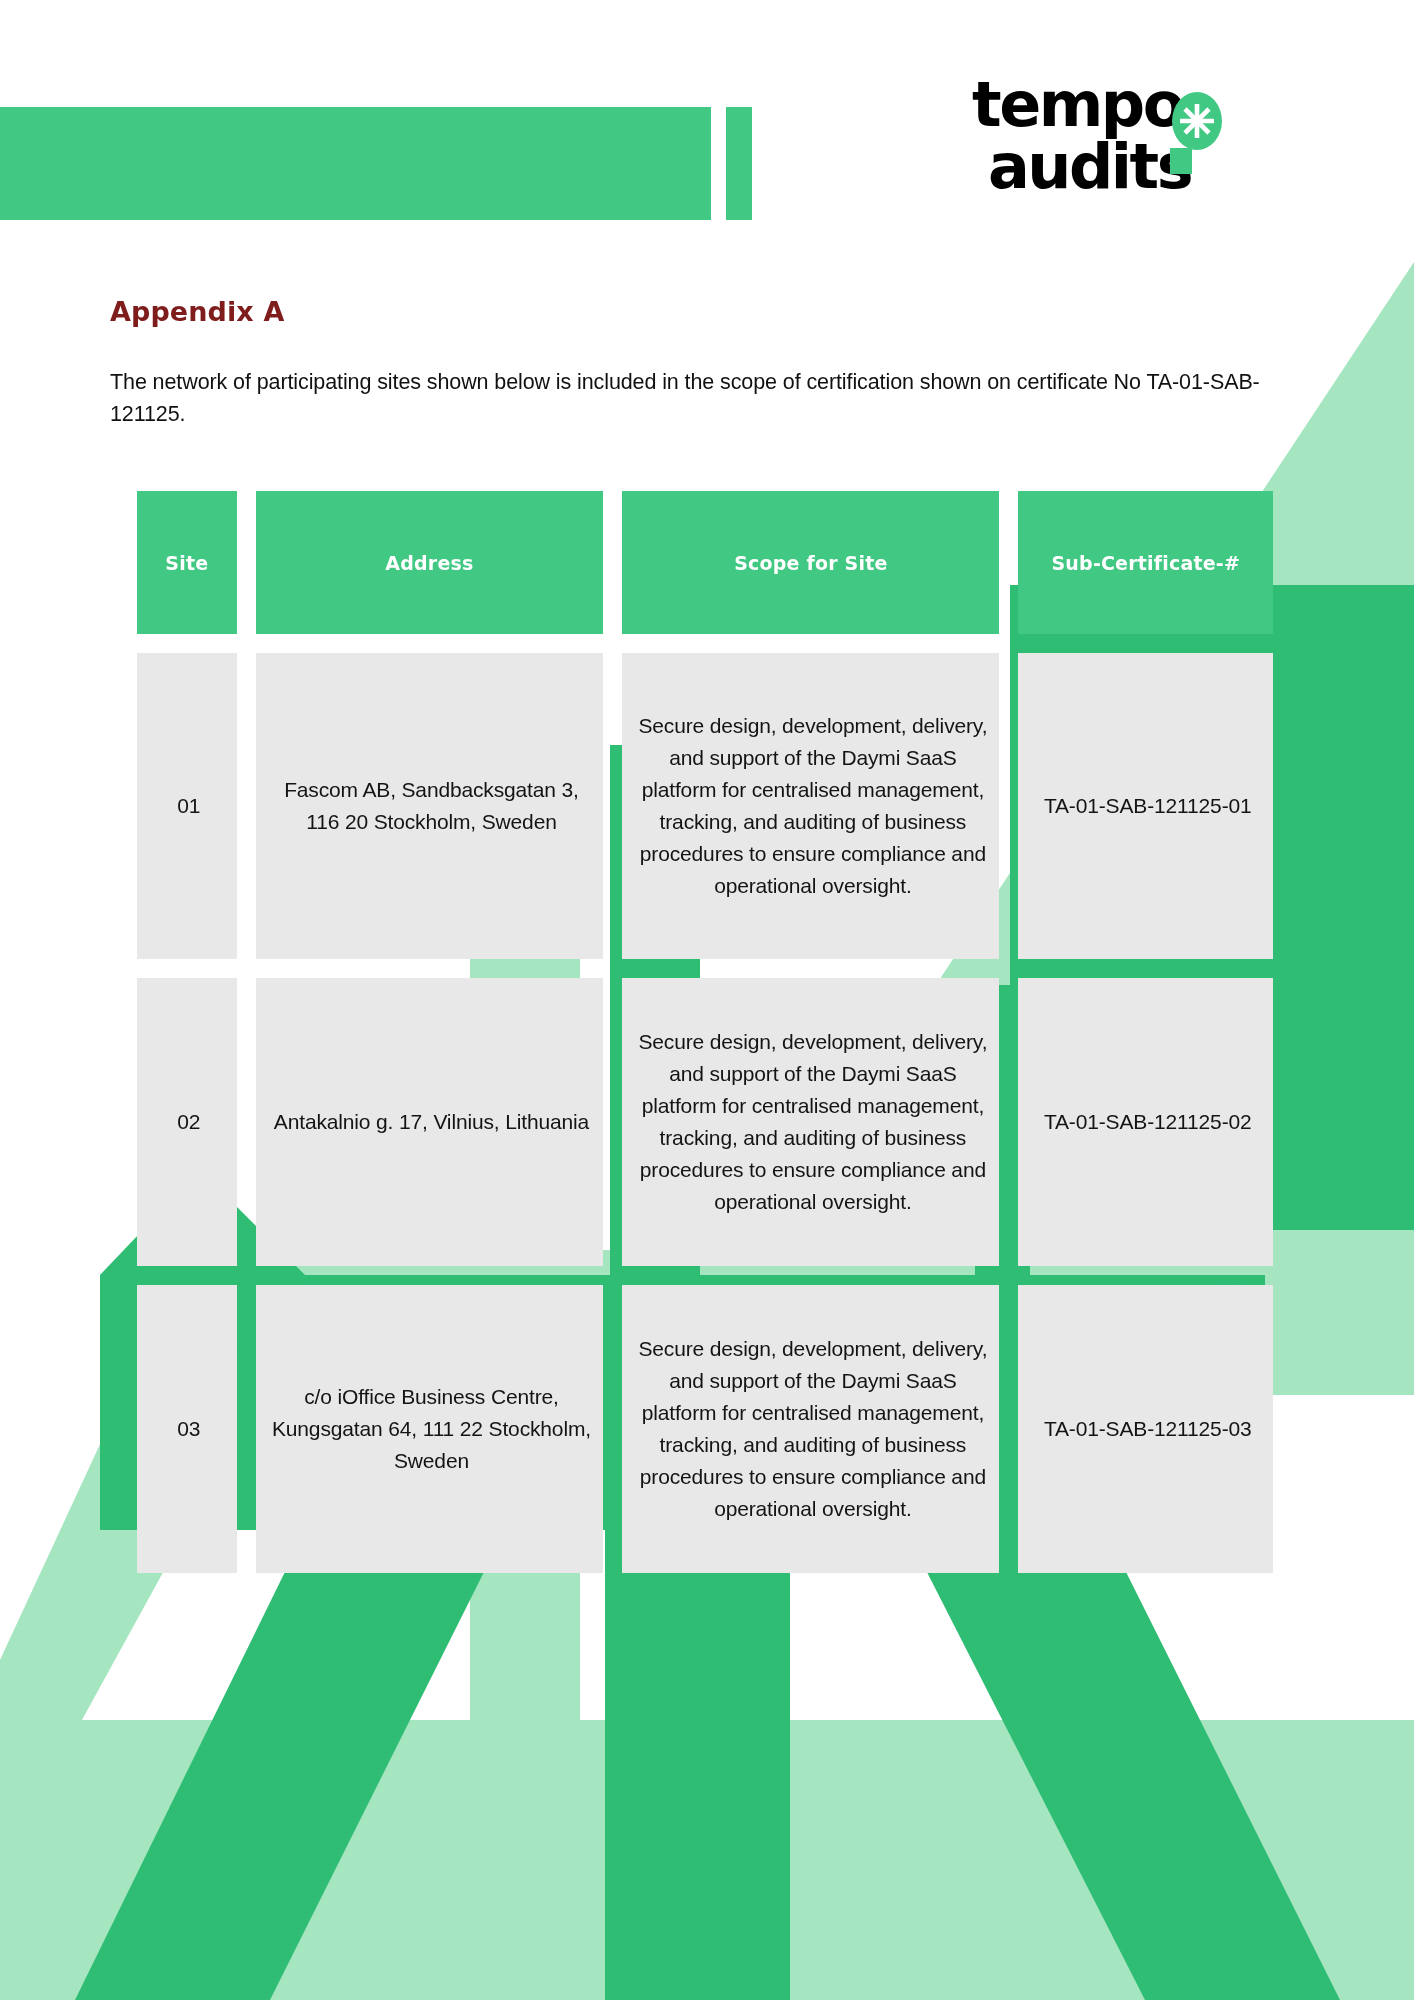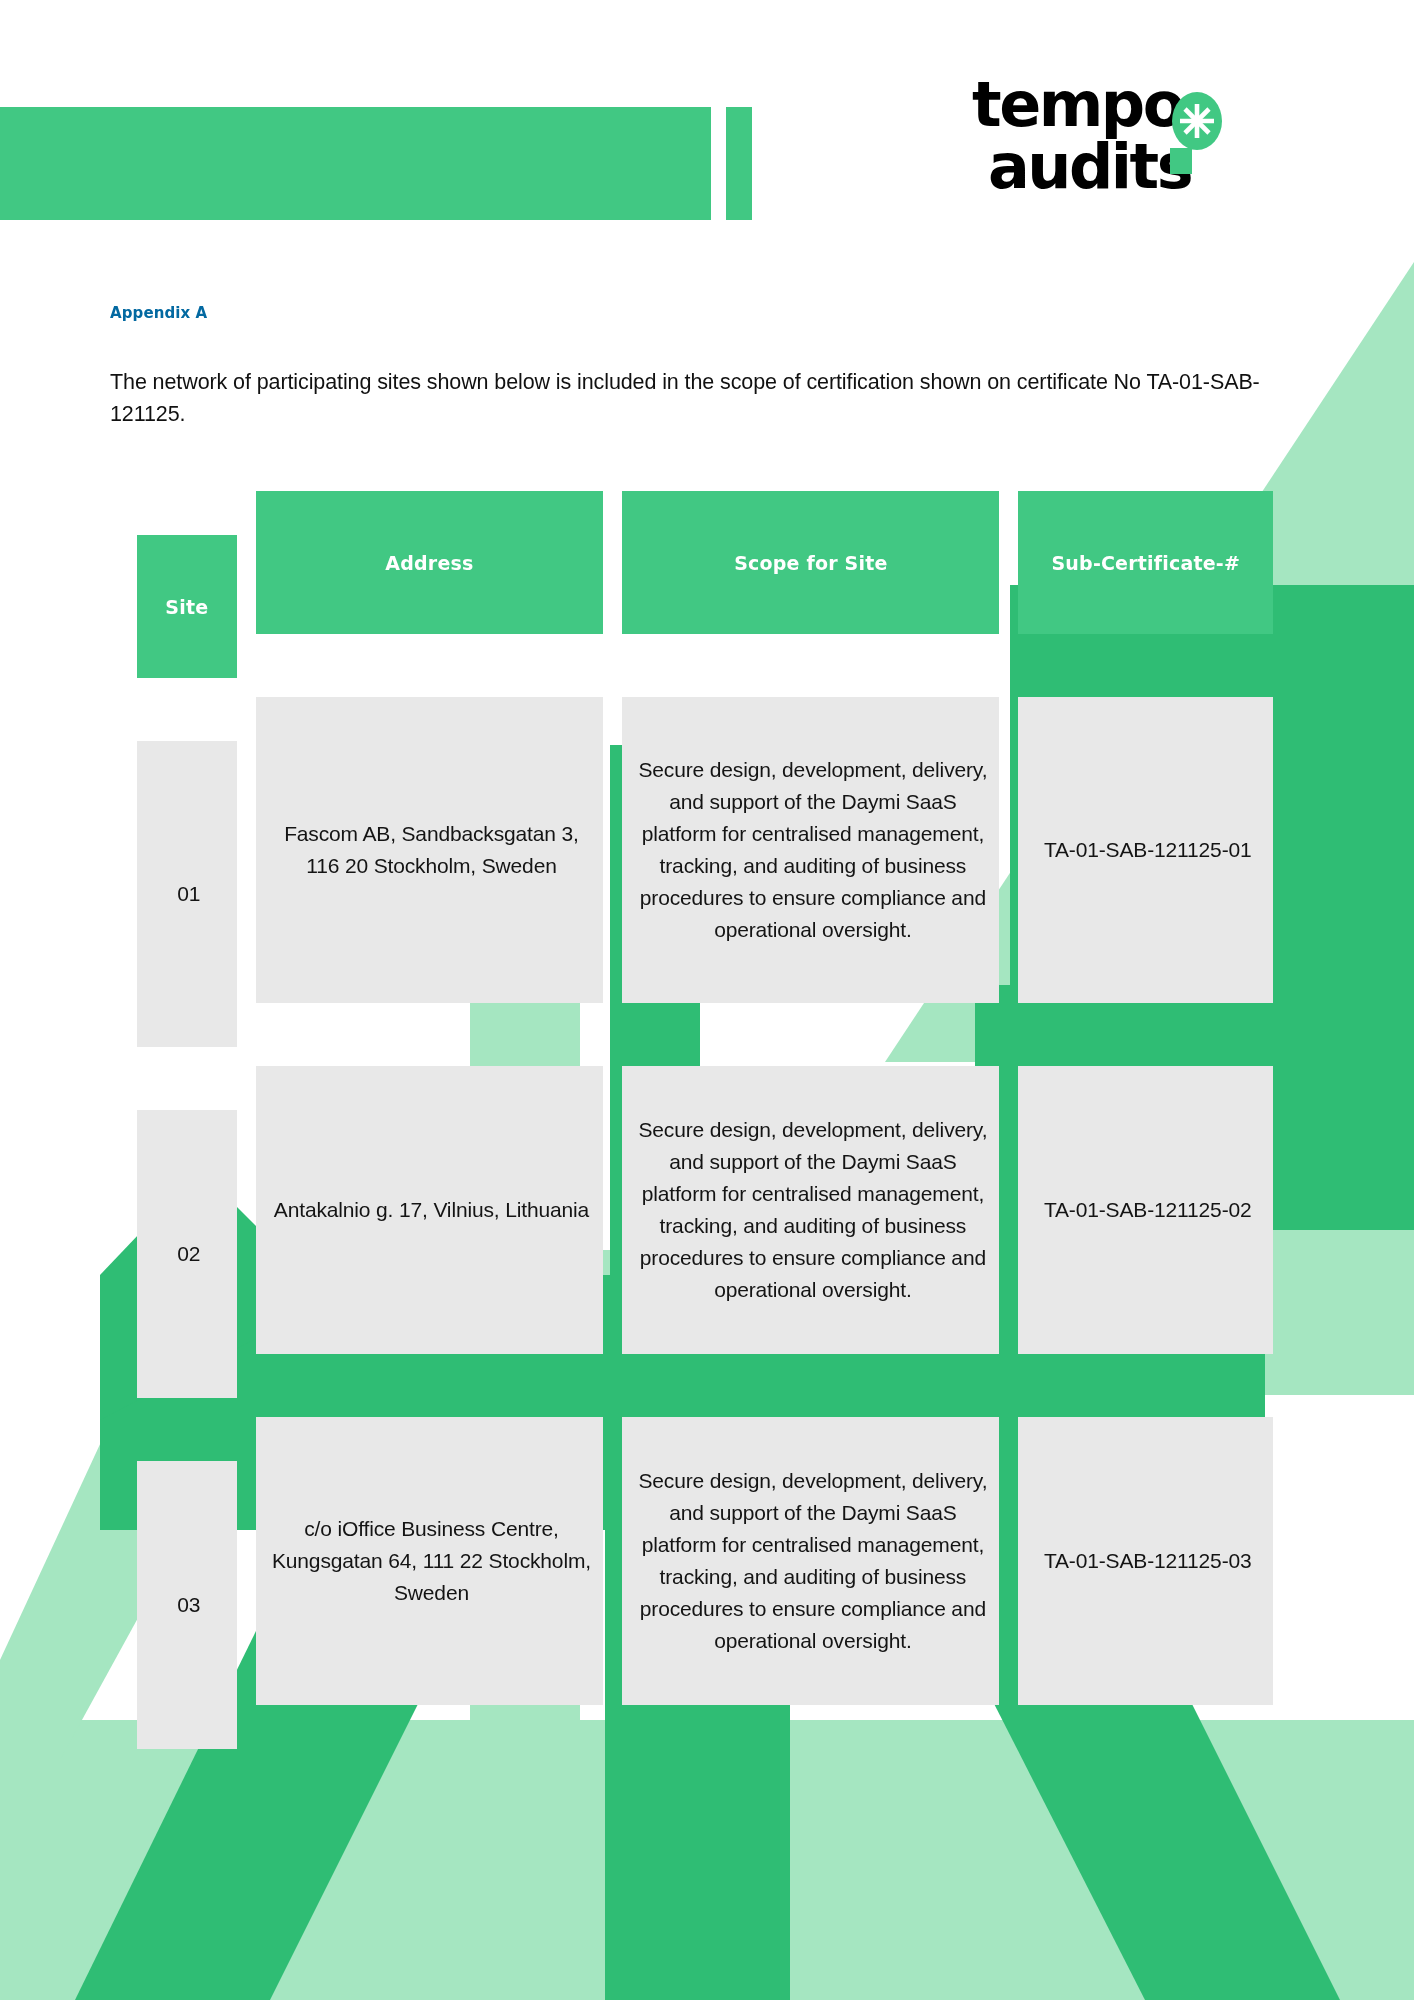--- a/index.html
+++ b/index.html
@@ -81,25 +81,25 @@
 
   
   .content {
     position: absolute;
     left: 0; top: 0;
     width: 1414px; height: 2000px;
     z-index: 6;
   }
   .appendix-title {
     position: absolute;
-    left: 110px; top: 304px;
+    left: 110px; top: 296px;
     font-family: "DejaVu Sans", sans-serif;
-    font-size: 15px;
+    font-size: 27px;
     font-weight: bold;
-    color: #0369a1;
+    color: #7f1d1d;
     letter-spacing: 0.1px;
   }
   .intro-para {
     position: absolute;
     left: 110px; top: 366px;
     width: 1190px;
     font-family: "Liberation Sans", sans-serif;
     font-size: 21.5px;
     line-height: 32px;
     color: #111111;
@@ -117,21 +117,21 @@
     gap: 19px;
     margin-bottom: 19px;
   }
   .t-cell {
     display: flex;
     align-items: center;
     justify-content: center;
     text-align: center;
     padding: 14px 12px;
   }
-  .c-site    { width: 101px; margin-top: 44px; }
+  .c-site    { width: 101px; }
   .c-addr    { width: 354px; }
   .c-scope   { width: 384px; }
   .c-cert    { width: 259px; }
 
   .t-head .t-cell {
     background: #41c883;
     color: #ffffff;
     font-family: "DejaVu Sans", sans-serif;
     font-weight: bold;
     font-size: 19px;

